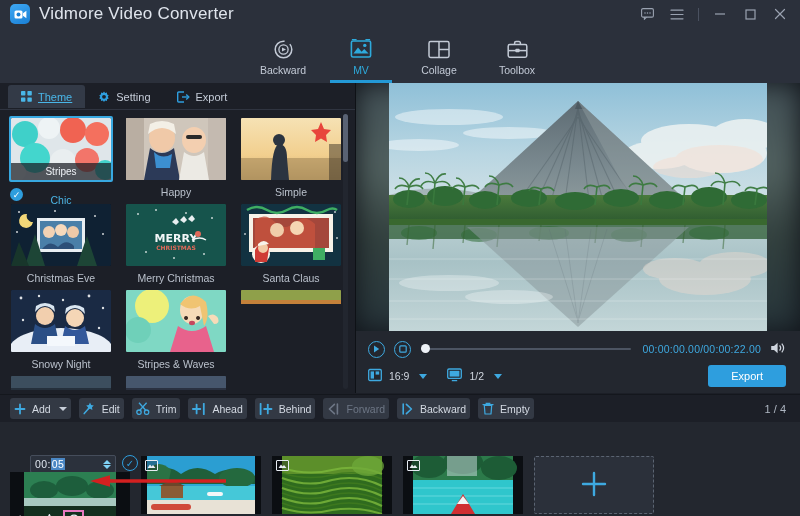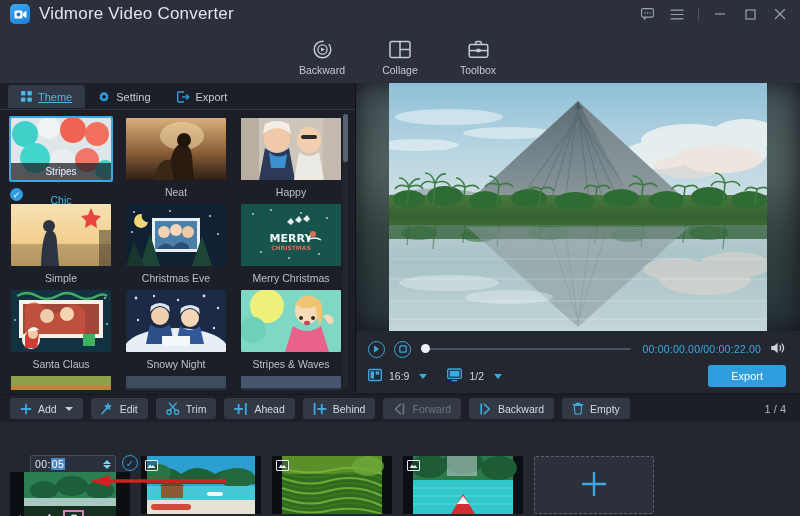--- a/index.html
+++ b/index.html
@@ -159,21 +159,21 @@
     border: none; font-family: inherit;
   }
 
   
   .toolbar {
     position: absolute; left: 0; top: 394px; width: 800px; height: 28px;
     background: #1c1f27; display: flex; align-items: center; padding-left: 10px;
     border-top: 1px solid #14171d;
   }
   .tbtn {
-    display: flex; align-items: center; gap: 6px; height: 21px; padding: 0 10px;
+    display: flex; align-items: center; gap: 6px; height: 21px; padding: 0 4px;
     background: #333944; border-radius: 3px; font-size: 10.5px; color: #d4dae3;
     margin-right: 8px; cursor: pointer; white-space: nowrap;
   }
   .tbtn.disabled { color: #6d7685; cursor: default; }
   .tbtn svg { display: block; }
   .tb-caret { width: 0; height: 0; border-left: 4px solid transparent; border-right: 4px solid transparent;
               border-top: 4px solid #c7ced8; margin-left: 2px; }
   .pagecount { margin-left: auto; margin-right: 14px; font-size: 11px; color: #aeb6c2; }
 
   
@@ -280,20 +280,32 @@
     <div class="navtabs">
       <div class="navtab">
         <span class="navicon">
           <svg width="21" height="21" viewBox="0 0 21 21">
               <circle cx="10.5" cy="10.5" r="8.3" fill="none" stroke="#c3cad6" stroke-width="1.5" stroke-dasharray="40 6"></circle>
               <circle cx="10.5" cy="10.5" r="4.6" fill="none" stroke="#c3cad6" stroke-width="1.3"></circle>
               <path d="M9 8.4 L13 10.5 L9 12.6 Z" fill="#c3cad6"></path>
             </svg>
         </span>
         <span class="nlabel">Backward</span>
+      </div>
+      <div class="navtab active">
+        <span class="navicon">
+          <svg width="22" height="20" viewBox="0 0 22 20">
+            <path d="M3 2 h16 a1.6 1.6 0 0 1 1.6 1.6 v12.8 a1.6 1.6 0 0 1 -1.6 1.6 h-16 a1.6 1.6 0 0 1 -1.6 -1.6 v-12.8 A1.6 1.6 0 0 1 3 2 Z" fill="none" stroke="#2eaadc" stroke-width="1.6"></path>
+            <path d="M3.4 14.6 L8 8.6 L11.6 12.8 L14.2 10 L18.6 14.6 Z" fill="#2eaadc"></path>
+            <circle cx="14.8" cy="6.4" r="1.7" fill="#2eaadc"></circle>
+            <path d="M2.5 0.6 L6 0.6" stroke="#2eaadc" stroke-width="1.4" stroke-linecap="round"></path>
+            <path d="M16 0.6 L19.5 0.6" stroke="#2eaadc" stroke-width="1.4" stroke-linecap="round"></path>
+          </svg>
+        </span>
+        <span class="nlabel">MV</span>
       </div>
       <div class="navtab">
         <span class="navicon">
           <svg width="22" height="19" viewBox="0 0 22 19">
               <rect x="1" y="1.6" width="20" height="15.8" rx="1.6" fill="none" stroke="#c3cad6" stroke-width="1.5"></rect>
               <line x1="11" y1="1.6" x2="11" y2="17.4" stroke="#c3cad6" stroke-width="1.5"></line>
               <line x1="11" y1="9.5" x2="21" y2="9.5" stroke="#c3cad6" stroke-width="1.5"></line>
             </svg>
         </span>
         <span class="nlabel">Collage</span>
@@ -364,41 +376,20 @@
                   <circle cx="94" cy="52" r="10" fill="#44d2cb"></circle>
                 <circle cx="6" cy="54" r="9" fill="#e6ecee"></circle>
               </svg>
               <div class="curbadge">Stripes</div>
             </div>
           </div>
           <div class="checkdot">✓</div>
           <div class="tlabel">Chic</div>
         </div>
 
-        <div class="themecell">
-          <div class="thumbwrap">
-              <div class="thumb">
-            <svg width="100" height="62" viewBox="0 0 100 62" preserveAspectRatio="none">
-              <defs>
-                    <linearGradient id="g2" x1="0" y1="0" x2="0" y2="1">
-                      <stop offset="0" stop-color="#d8b07a"></stop>
-                      <stop offset=".55" stop-color="#8a6038"></stop>
-                      <stop offset="1" stop-color="#2d1f14"></stop>
-                    </linearGradient>
-                  </defs>
-              <rect width="100" height="62" fill="url(#g2)"></rect>
-              <ellipse cx="56" cy="18" rx="22" ry="14" fill="#f2d7a8" opacity=".55"></ellipse>
-              <path d="M42 62 Q44 30 54 26 Q64 24 66 38 L68 62 Z" fill="#2a1b10"></path>
-              <path d="M28 62 Q32 40 44 42 L48 62 Z" fill="#3a2716"></path>
-              <circle cx="58" cy="22" r="7" fill="#20150c"></circle>
-            </svg>
-          </div>
-            </div>
-          <div class="tlabel">Neat</div>
-        </div>
 
         <div class="themecell">
           <div class="thumbwrap">
               <div class="thumb">
             <svg width="100" height="62" viewBox="0 0 100 62" preserveAspectRatio="none">
               <rect width="100" height="62" fill="#cfc6bb"></rect>
               <rect x="0" y="0" width="18" height="62" fill="#b9aea2"></rect>
               <rect x="82" y="0" width="18" height="62" fill="#c4bab0"></rect>
               <ellipse cx="36" cy="20" rx="13" ry="14" fill="#f0c9a8"></ellipse>
               <path d="M22 16 q14 -12 28 0 l-2 -10 q-12 -6 -24 0 Z" fill="#f3efe6"></path>

